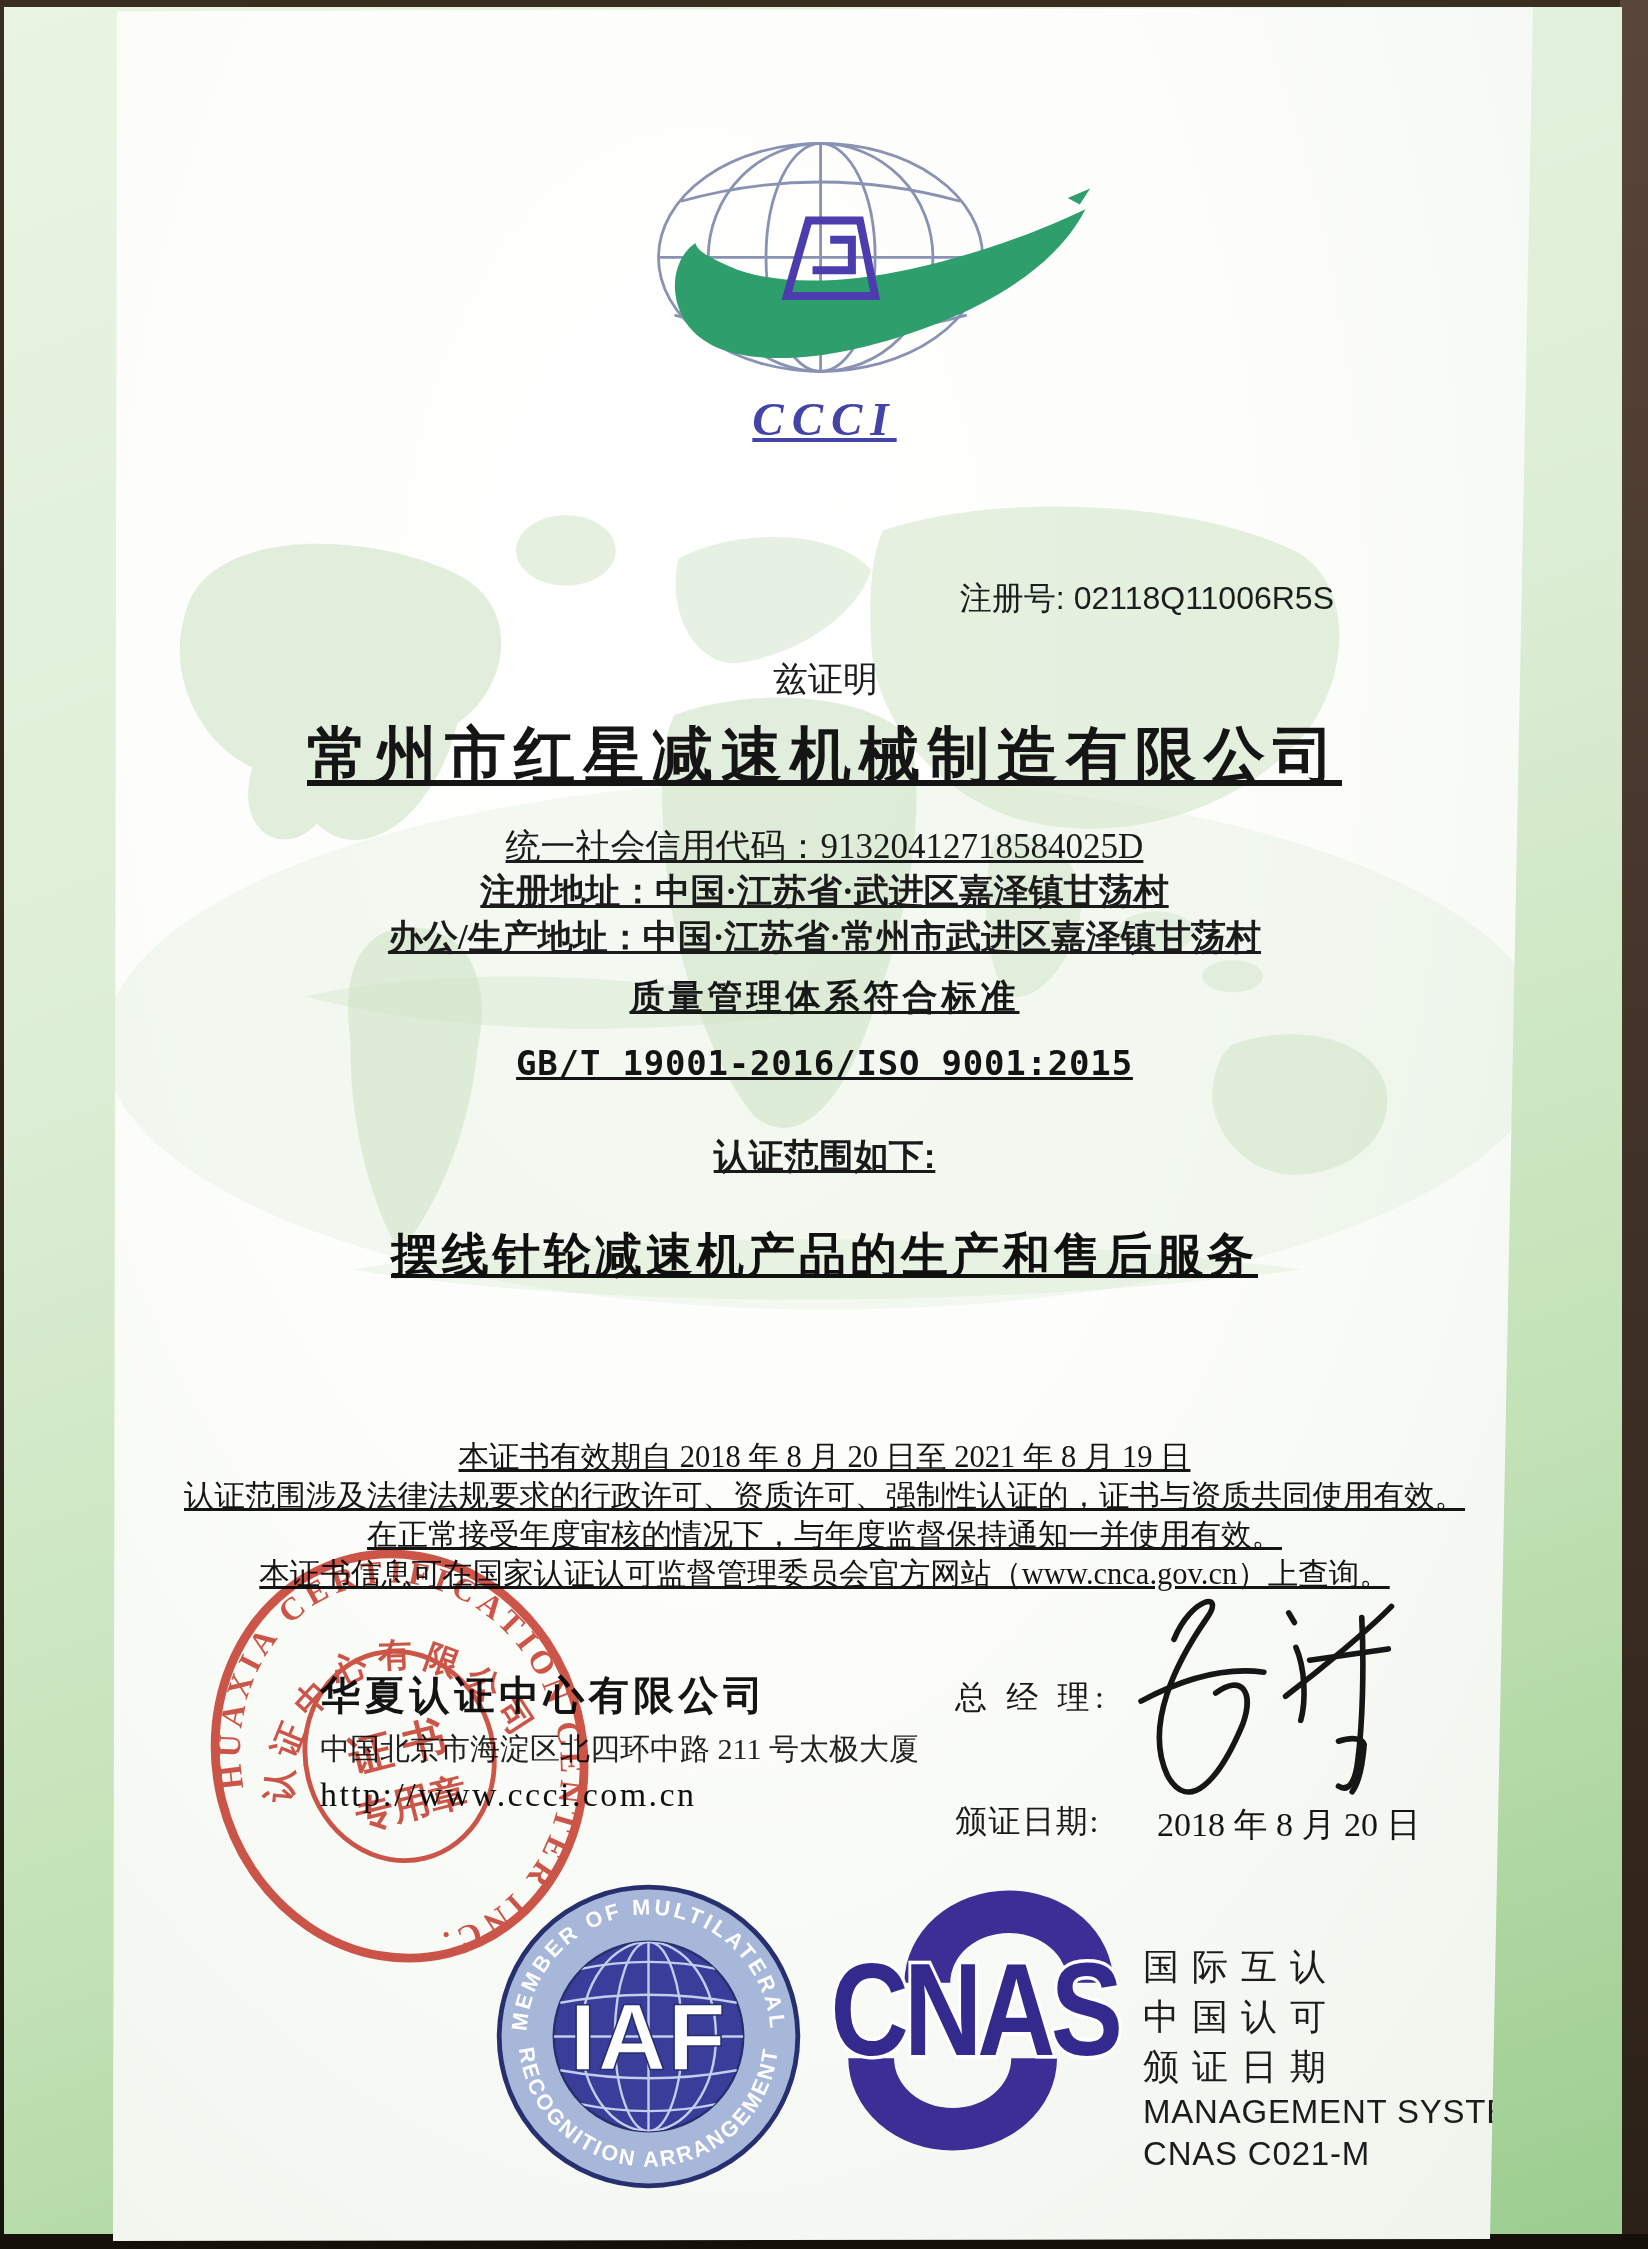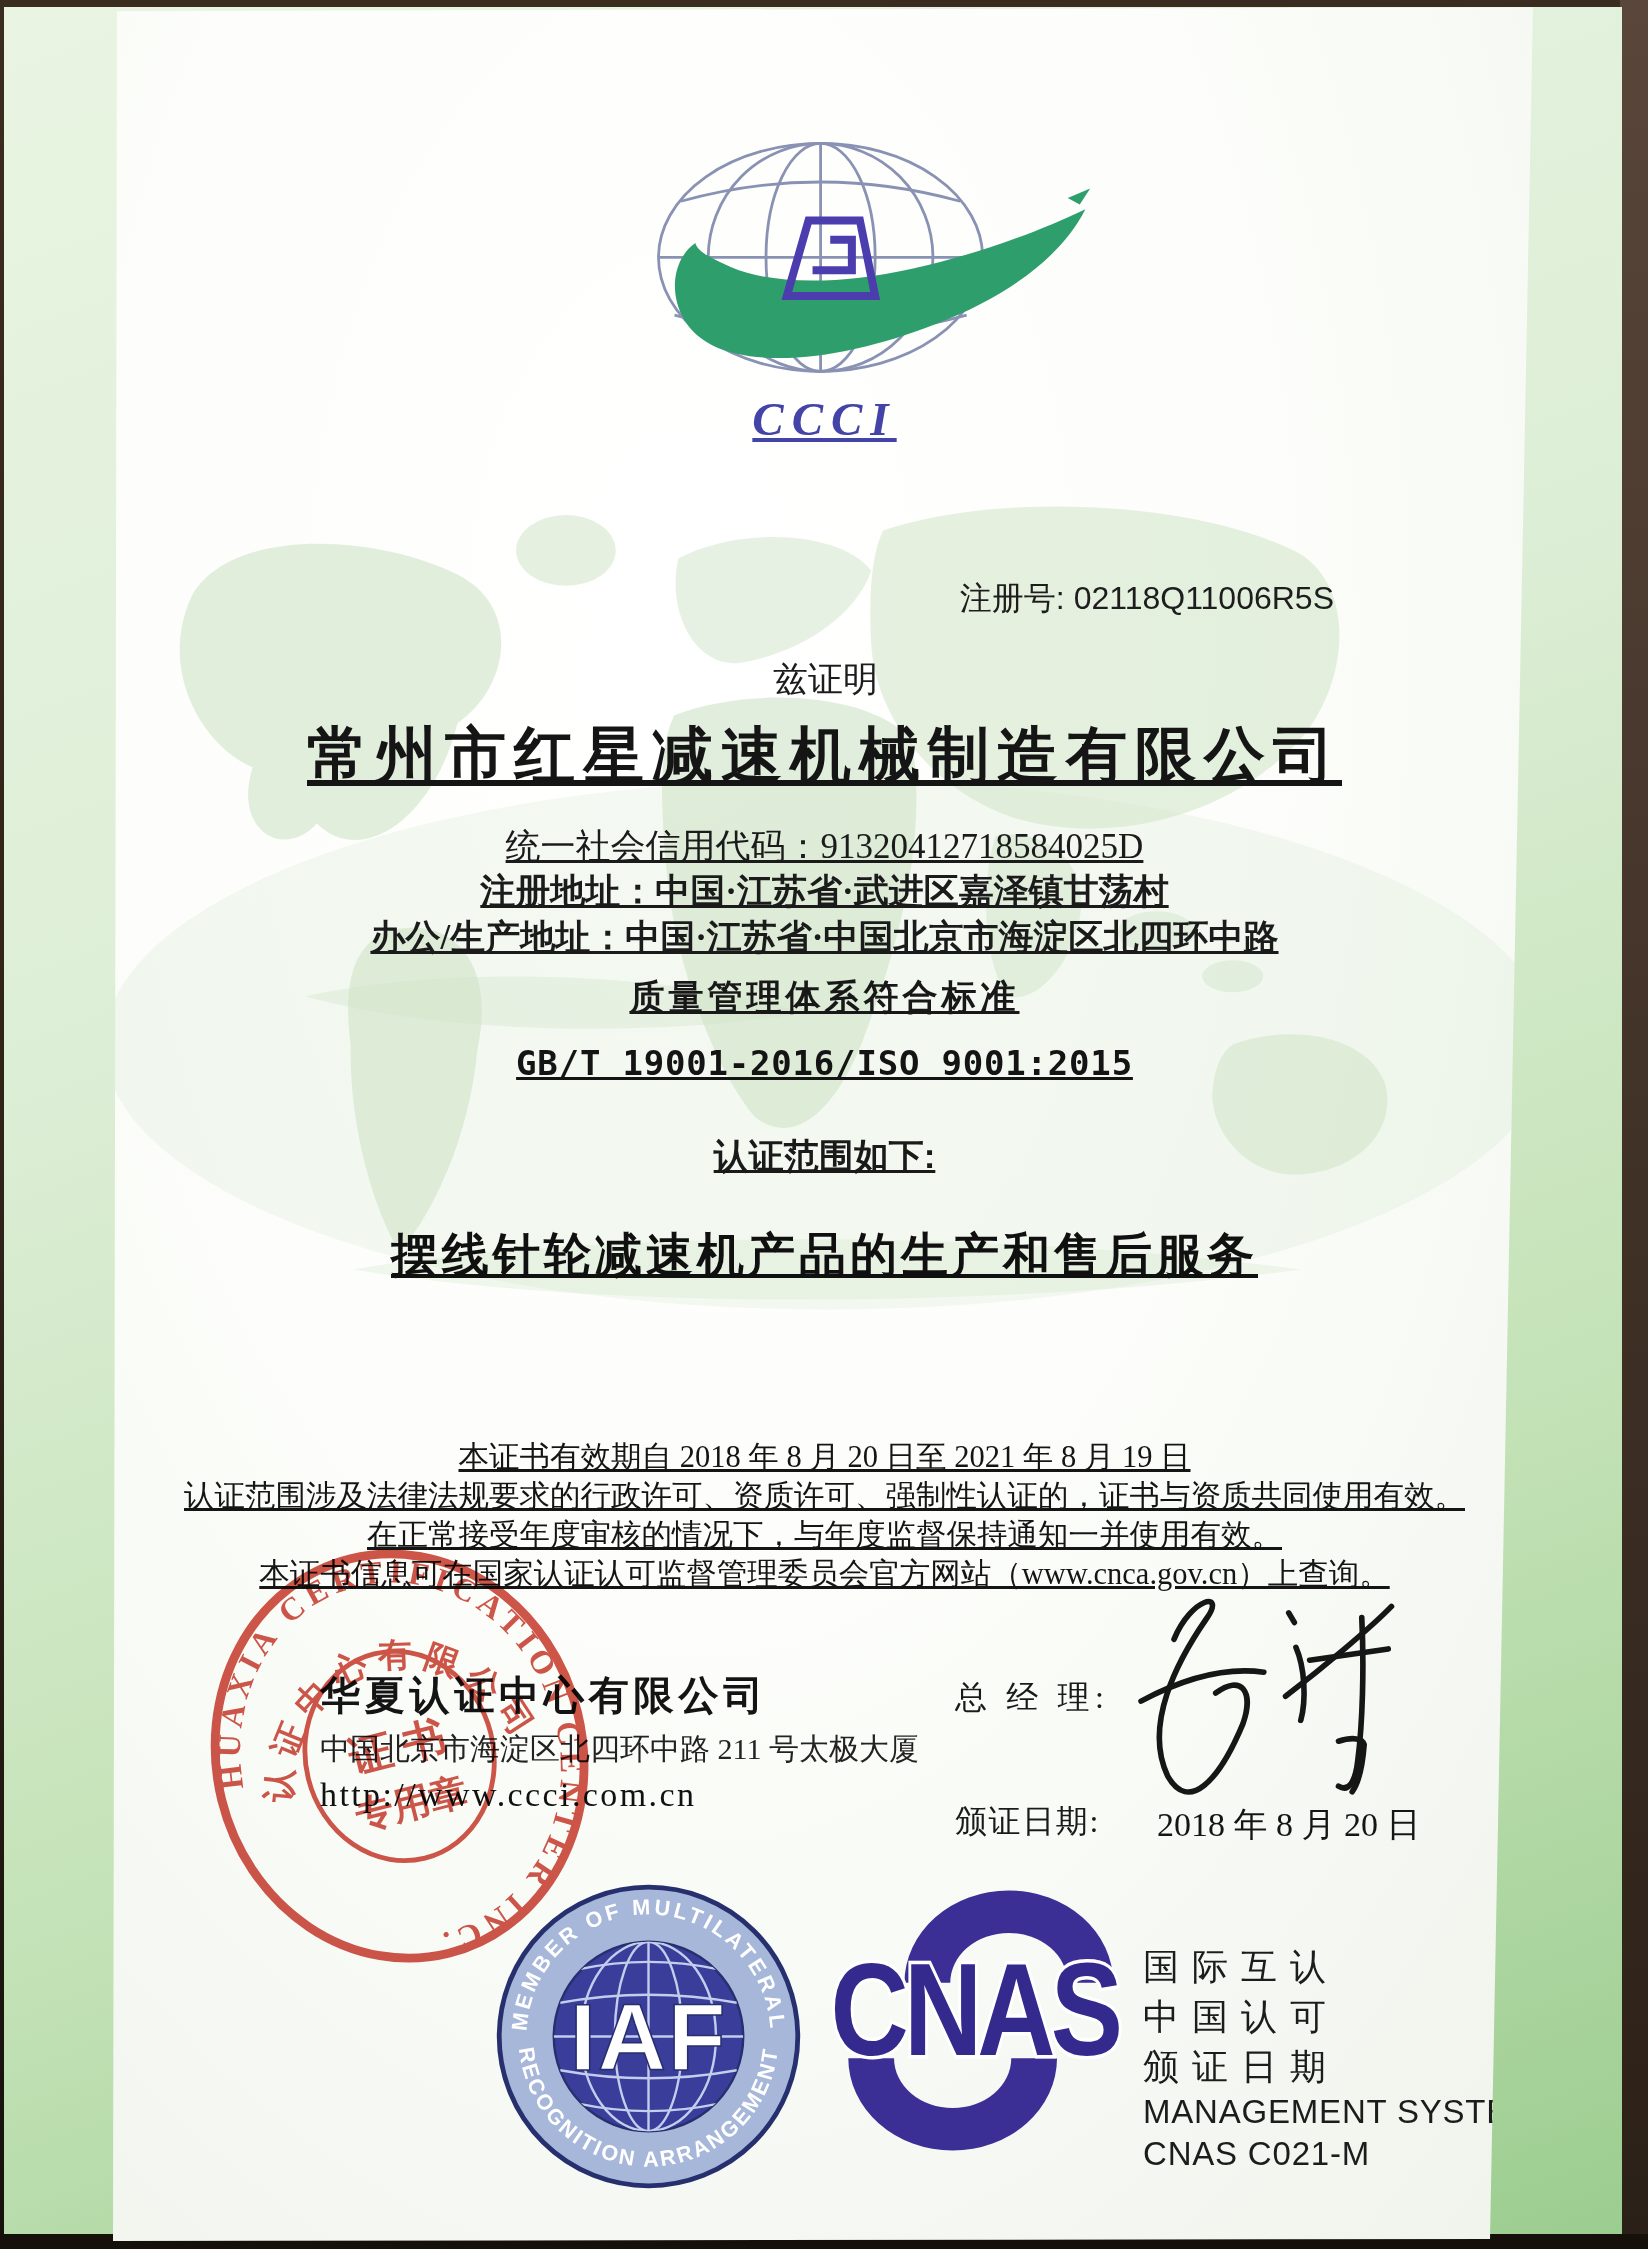--- a/index.html
+++ b/index.html
@@ -95,21 +95,21 @@
       <path d="M344,148 L371,148 L371,186 L322,186"></path>
     </g>
   </svg>
   <div class="abs ctr ccci">CCCI</div>
 
   <div class="abs regline">注册号: 02118Q11006R5S</div>
   <div class="abs certify cn-serif">兹证明</div>
   <div class="abs ctr company cn-serif">常州市红星减速机械制造有限公司</div>
   <div class="abs ctr credit cn-serif">统一社会信用代码：91320412718584025D</div>
   <div class="abs ctr addr cn-serif" style="top:868px;">注册地址：中国·江苏省·武进区嘉泽镇甘荡村</div>
-  <div class="abs ctr addr cn-serif" style="top:914px;">办公/生产地址：中国·江苏省·中国北京市海淀区北四环中路</div>
+  <div class="abs ctr addr cn-serif" style="top:914px;">办公/生产地址：中国·江苏省·常州市武进区嘉泽镇甘荡村</div>
   <div class="abs ctr stdhead cn-sans">质量管理体系符合标准</div>
   <div class="abs ctr gbt mono">GB/T 19001-2016/ISO 9001:2015</div>
   <div class="abs ctr scopehead cn-sans">认证范围如下:</div>
   <div class="abs ctr scope cn-sans">摆线针轮减速机产品的生产和售后服务</div>
 
   <div class="abs ctr terms cn-serif">
     <div>本证书有效期自 2018 年 8 月 20 日至 2021 年 8 月 19 日</div>
     <div>认证范围涉及法律法规要求的行政许可、资质许可、强制性认证的，证书与资质共同使用有效。</div>
     <div>在正常接受年度审核的情况下，与年度监督保持通知一并使用有效。</div>
     <div>本证书信息可在国家认证认可监督管理委员会官方网站（www.cnca.gov.cn）上查询。</div>

